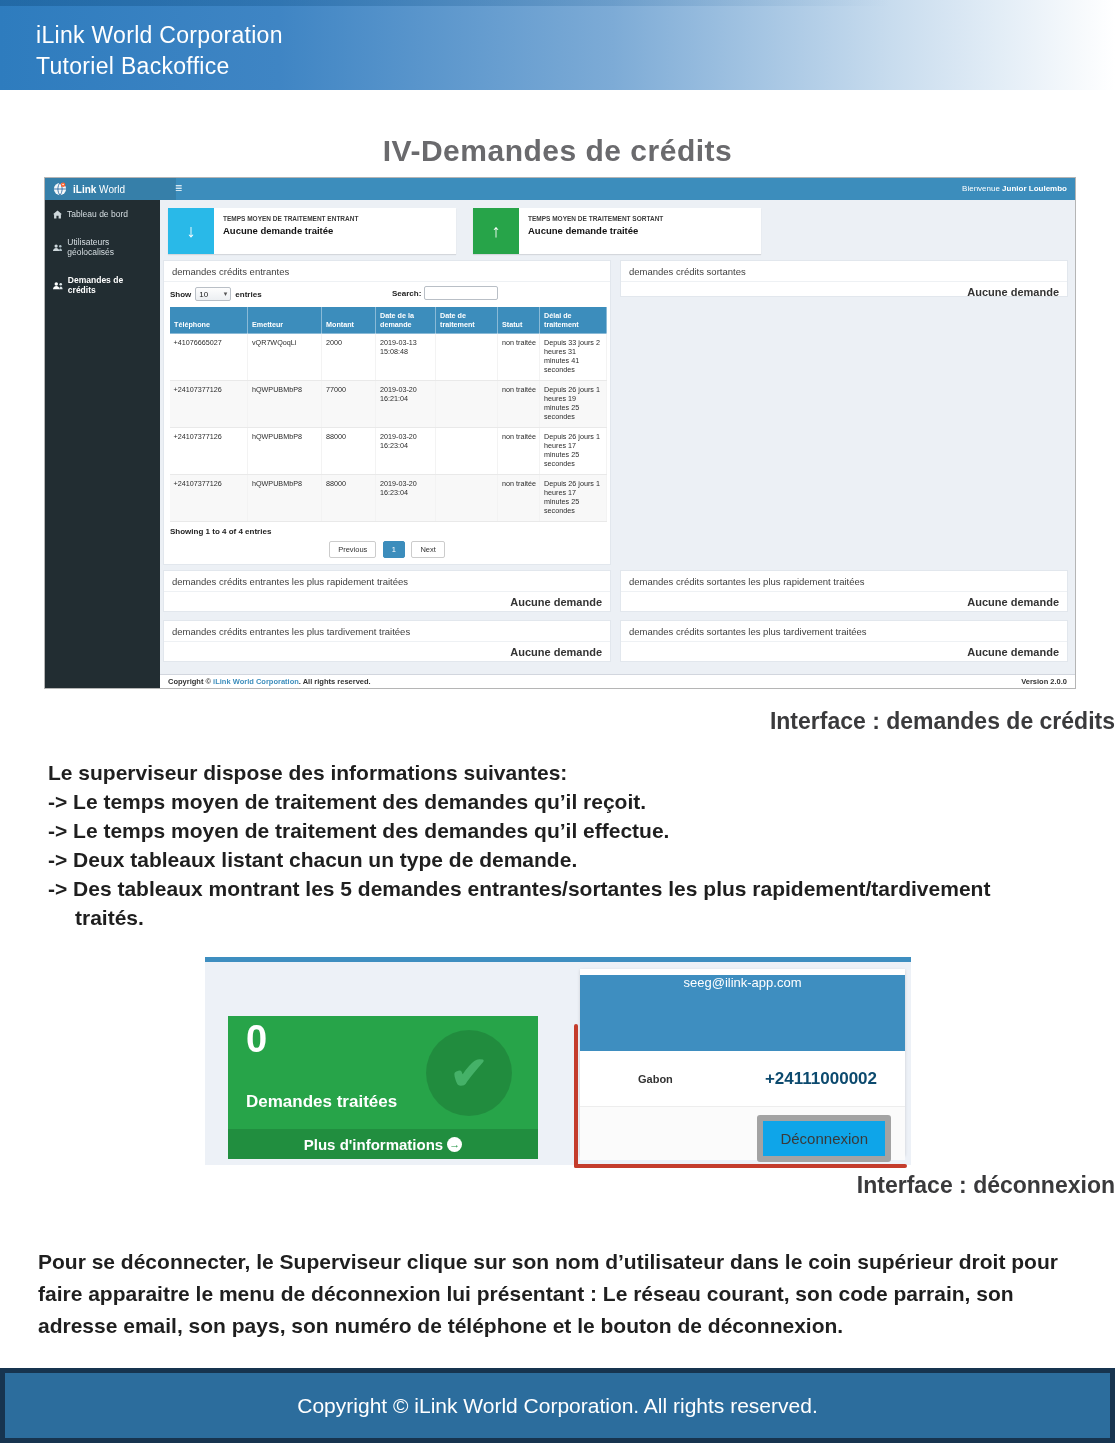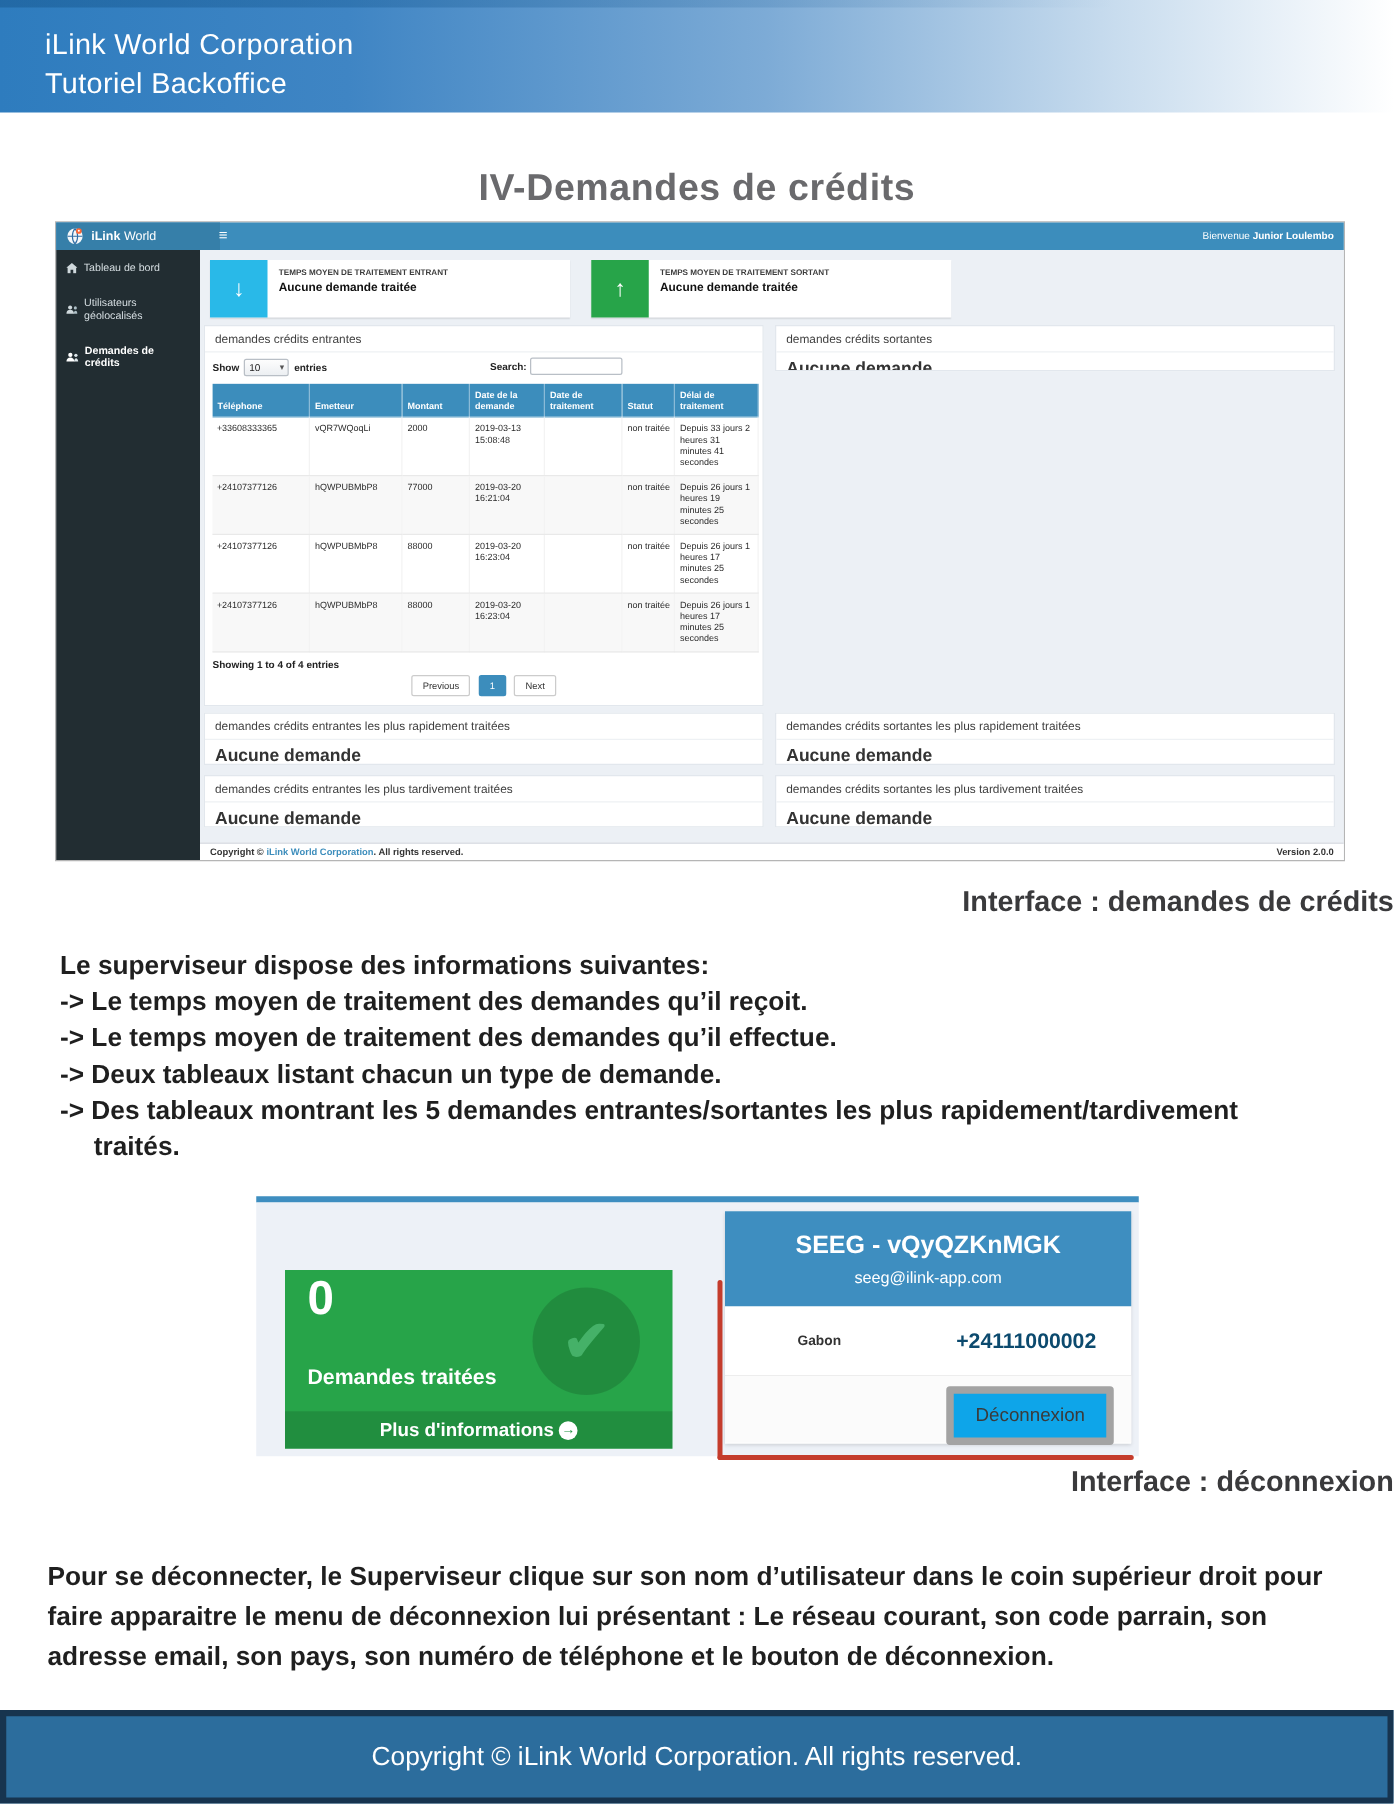--- a/index.html
+++ b/index.html
@@ -49,21 +49,21 @@
     box-shadow:0 1px 1px rgba(0,0,0,.1); }
   .info-icon { width:46px; height:46px; color:#fff; font-size:18px; font-weight:bold;
     display:flex; align-items:center; justify-content:center; }
   .info-icon.aqua { background:#29b9e8; } .info-icon.green { background:#27a449; }
   .info-meta { padding:7px 8px 0 9px; }
   .info-label { font-size:6.5px; color:#3d3d3d; font-weight:bold; }
   .info-value { font-size:9.5px; color:#111; font-weight:bold; margin-top:3px; }
 
   .panel { position:absolute; background:#fff; border:1px solid #e2e7ed; overflow:hidden; }
   .panel-title { font-size:9.5px; color:#3f3f3f; padding:5px 8px 4px; border-bottom:1px solid #eef1f4; }
-  .panel-empty { font-size:14px; font-weight:bold; color:#333; padding:4px 8px; }
+  .panel-empty { font-size:11px; font-weight:bold; color:#333; padding:4px 8px;text-align:right; }
   .p-entrantes { left:3px; top:60px; width:448px; height:305px; }
   .p-sortantes { left:460px; top:60px; width:448px; height:37px; }
   .p-b1 { left:3px;  top:370px; width:448px; height:42px; }
   .p-b2 { left:460px; top:370px; width:448px; height:42px; }
   .p-b3 { left:3px;  top:420px; width:448px; height:42px; }
   .p-b4 { left:460px; top:420px; width:448px; height:42px; }
 
   .dt-controls { position:relative; height:22px; font-size:8px; color:#222; }
   .show-group { position:absolute; left:6px; top:5px; font-weight:bold; display:flex; align-items:center; gap:4px; }
   .page-size { display:inline-flex; align-items:center; justify-content:space-between;
@@ -230,21 +230,21 @@
               <th class="cw2">Emetteur</th>
               <th class="cw3">Montant</th>
               <th class="cw4">Date de la demande</th>
               <th class="cw5">Date de traitement</th>
               <th class="cw6">Statut</th>
               <th class="cw7">Délai de traitement</th>
             </tr>
           </thead>
           <tbody>
             <tr>
-              <td>+33608333365</td>
+              <td>+41076665027</td>
               <td>vQR7WQoqLi</td>
               <td>2000</td>
               <td>2019-03-13 15:08:48</td>
               <td></td>
               <td class="td-statut">non traitée</td>
               <td>Depuis 33 jours 2 heures 31 minutes 41 secondes</td>
             </tr>
             <tr>
               <td>+24107377126</td>
               <td>hQWPUBMbP8</td>
@@ -333,21 +333,20 @@
           <span class="gc-check">✔</span>
         </div>
         <div class="gc-footer">
           <span>Plus d'informations</span>
           <span class="gc-arrow">→</span>
         </div>
       </div>
 
       <div class="dropdown">
         <div class="dd-header">
-          <div class="dd-title">SEEG - vQyQZKnMGK</div>
           <div class="dd-email">seeg@ilink-app.com</div>
         </div>
         <div class="dd-row">
           <span class="dd-country">Gabon</span>
           <span class="dd-phone">+24111000002</span>
         </div>
         <div class="dd-footer">
           <button class="logout-btn">Déconnexion</button>
         </div>
       </div>

